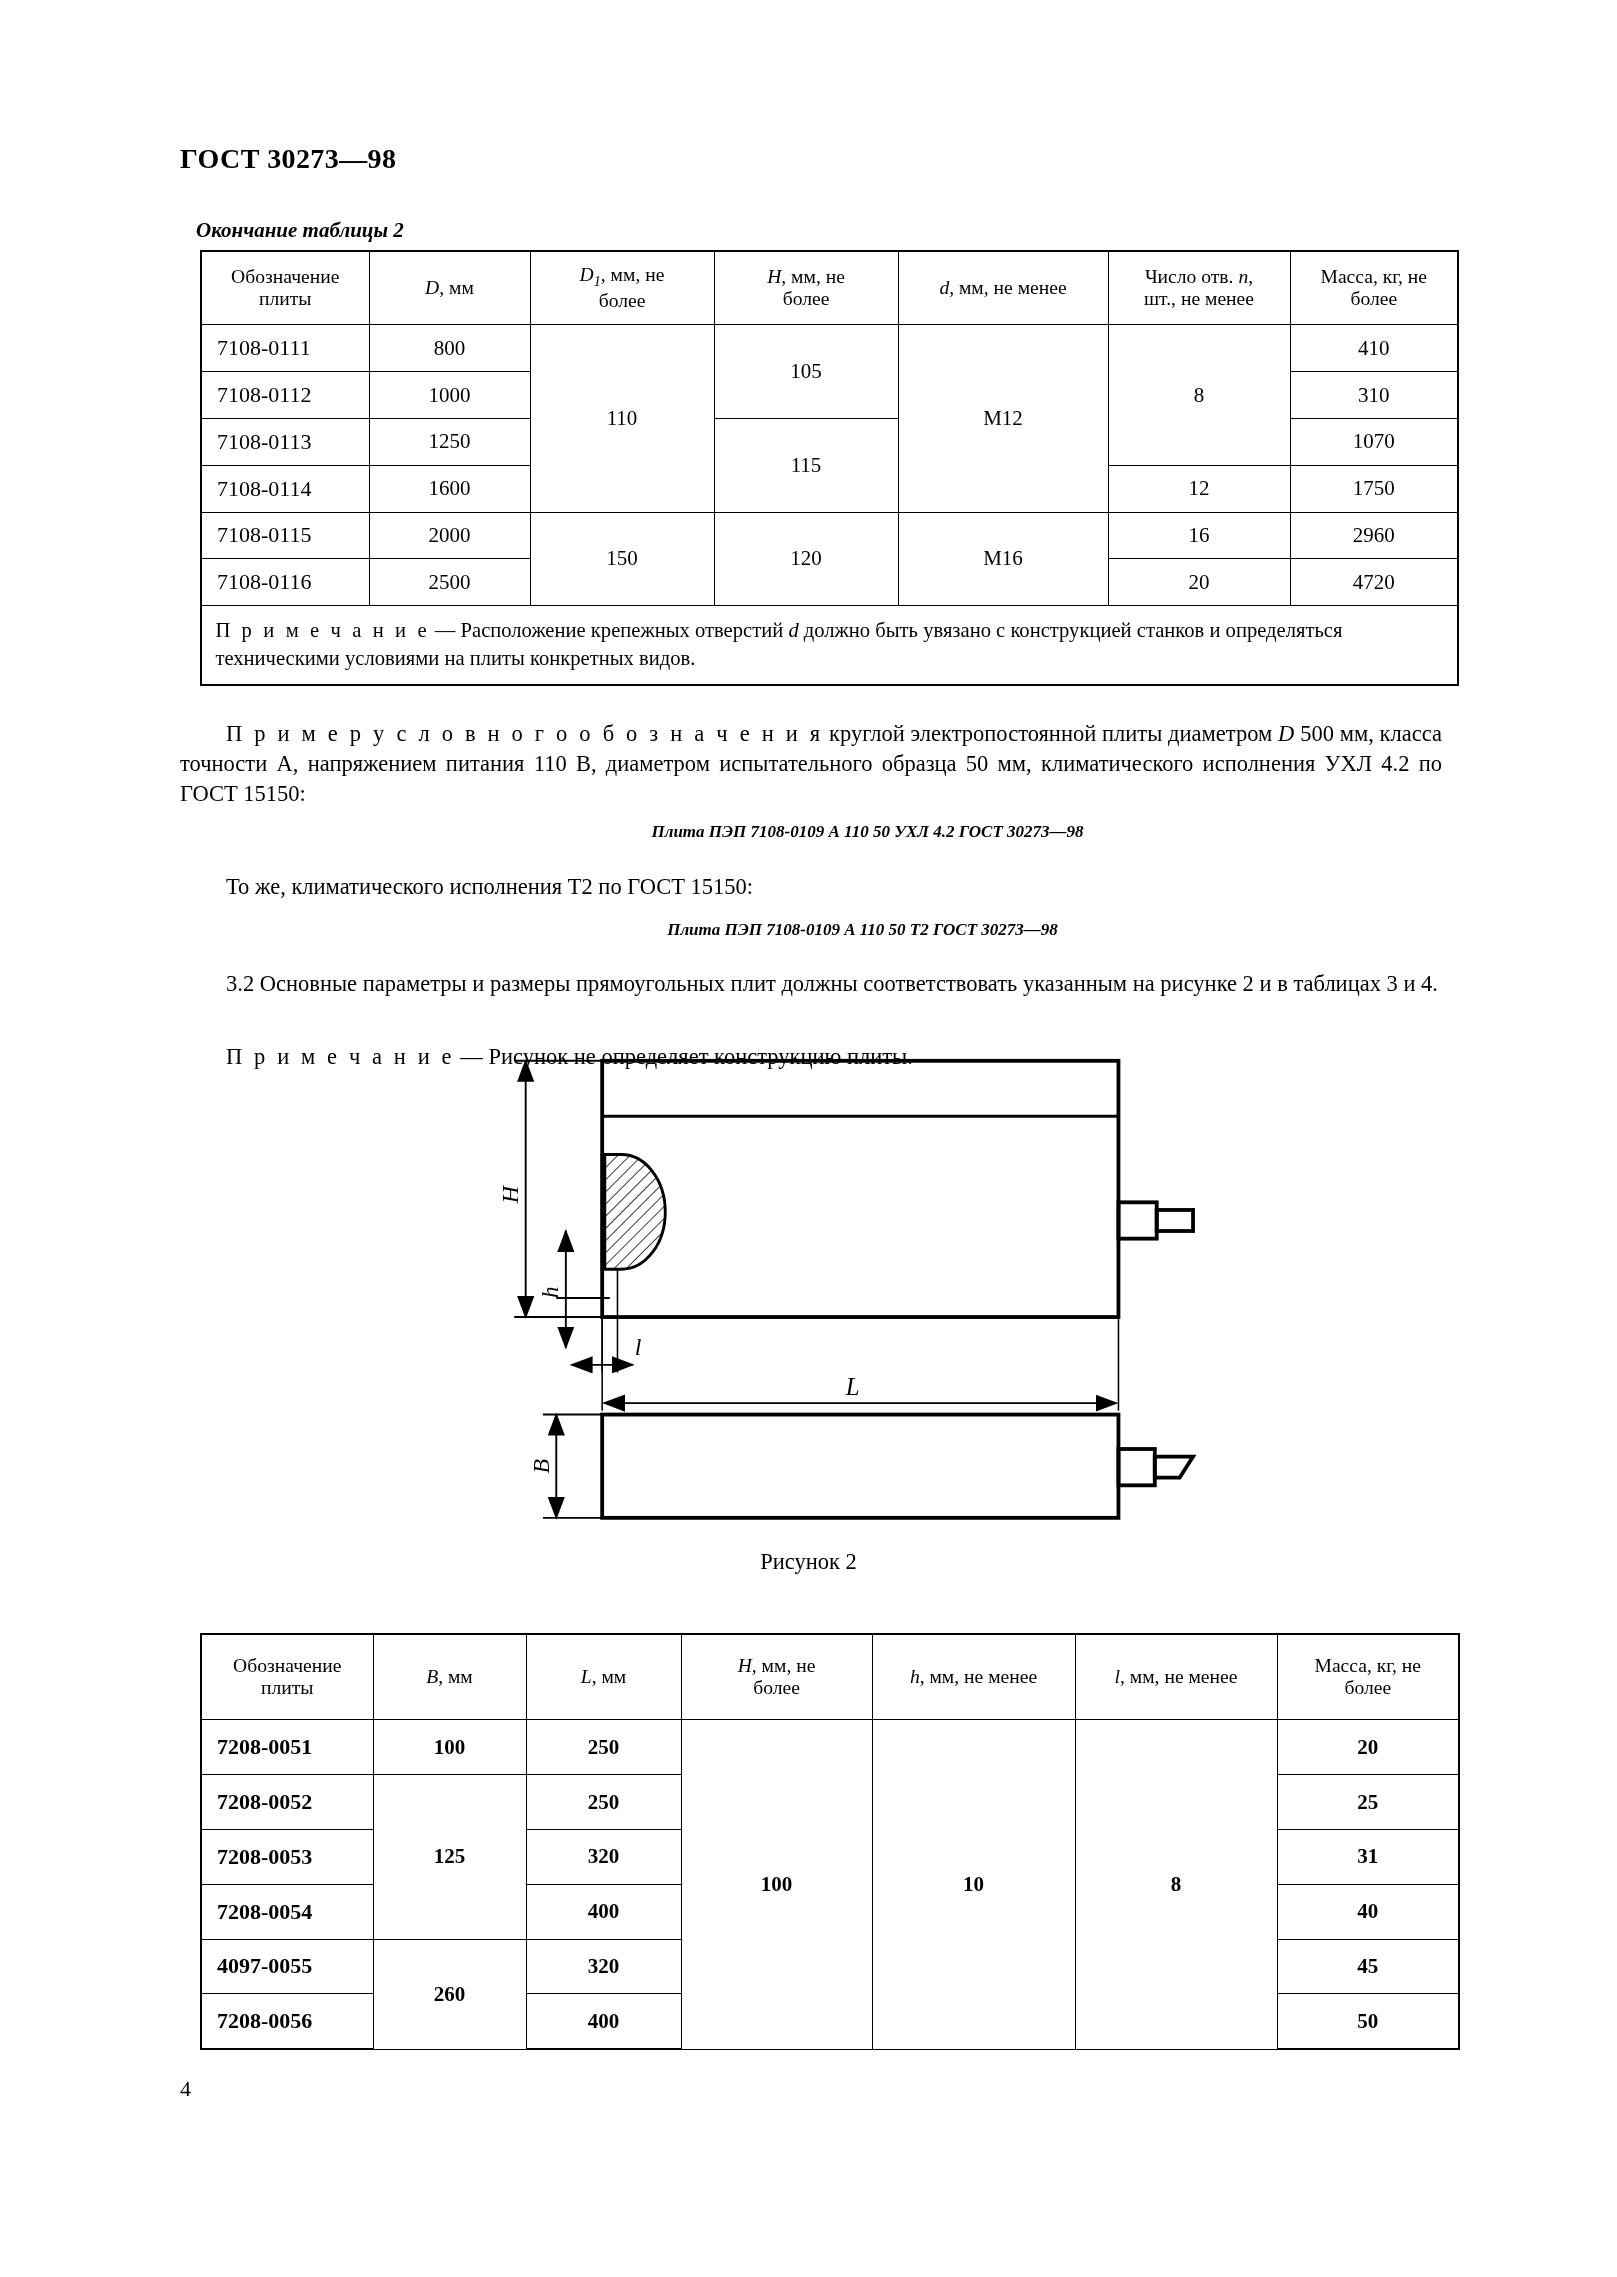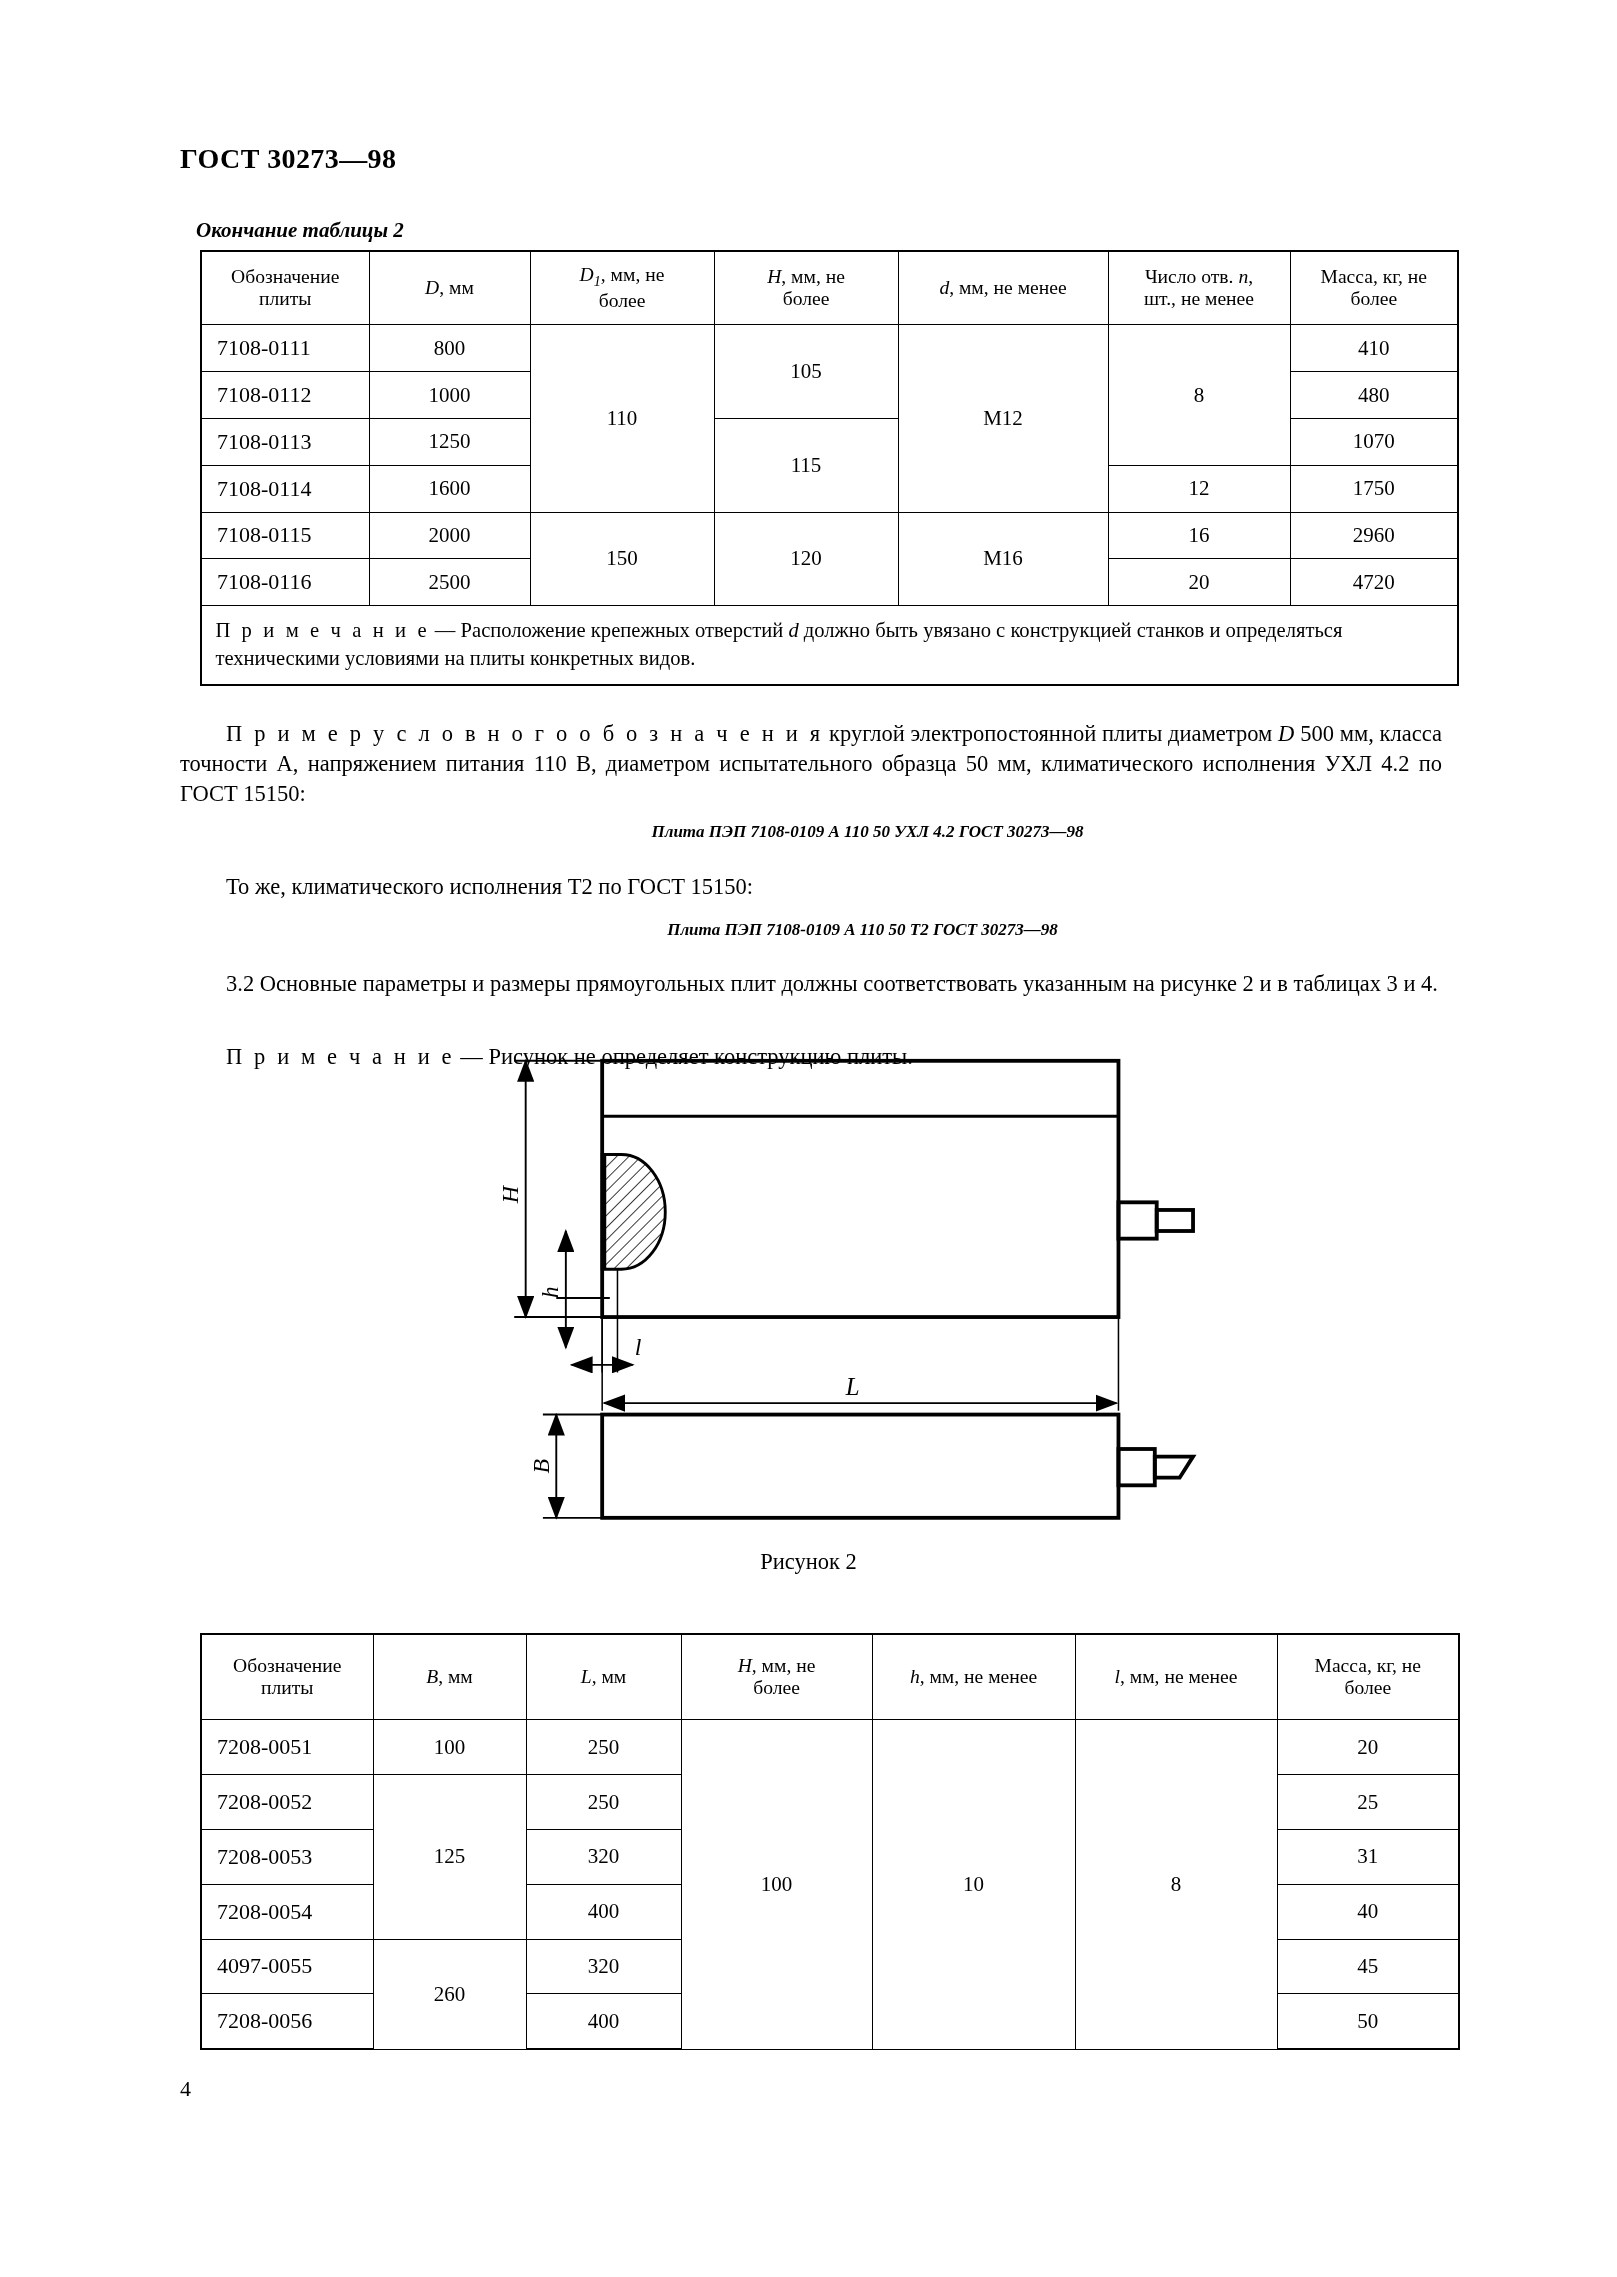--- a/index.html
+++ b/index.html
@@ -123,21 +123,21 @@
   }
 
   .table3-title {
     position: absolute;
     left: 180px;
     top: 1589px;
     font-size: 22.5px;
   }
 
   #table3 { left: 180px; top: 1633px; width: 1257px; }
-  #table3 td { height: 50px; }
+  #table3 td { height: 50px; font-weight: bold; }
   #table3 tr.hdr th { height: 71px; }
 
   .page-number {
     position: absolute;
     left: 180px;
     top: 2076px;
     font-size: 22px;
   }
 
   
@@ -204,21 +204,21 @@
         <td>800</td>
         <td rowspan="4">110</td>
         <td rowspan="2">105</td>
         <td rowspan="4">М12</td>
         <td rowspan="3">8</td>
         <td class="outer-right">410</td>
       </tr>
       <tr>
         <td class="desig outer-left">7108-0112</td>
         <td>1000</td>
-        <td class="outer-right">480</td>
+        <td class="outer-right">310</td>
       </tr>
       <tr>
         <td class="desig outer-left">7108-0113</td>
         <td>1250</td>
         <td rowspan="2">115</td>
         <td class="outer-right">1070</td>
       </tr>
       <tr>
         <td class="desig outer-left">7108-0114</td>
         <td>1600</td>

